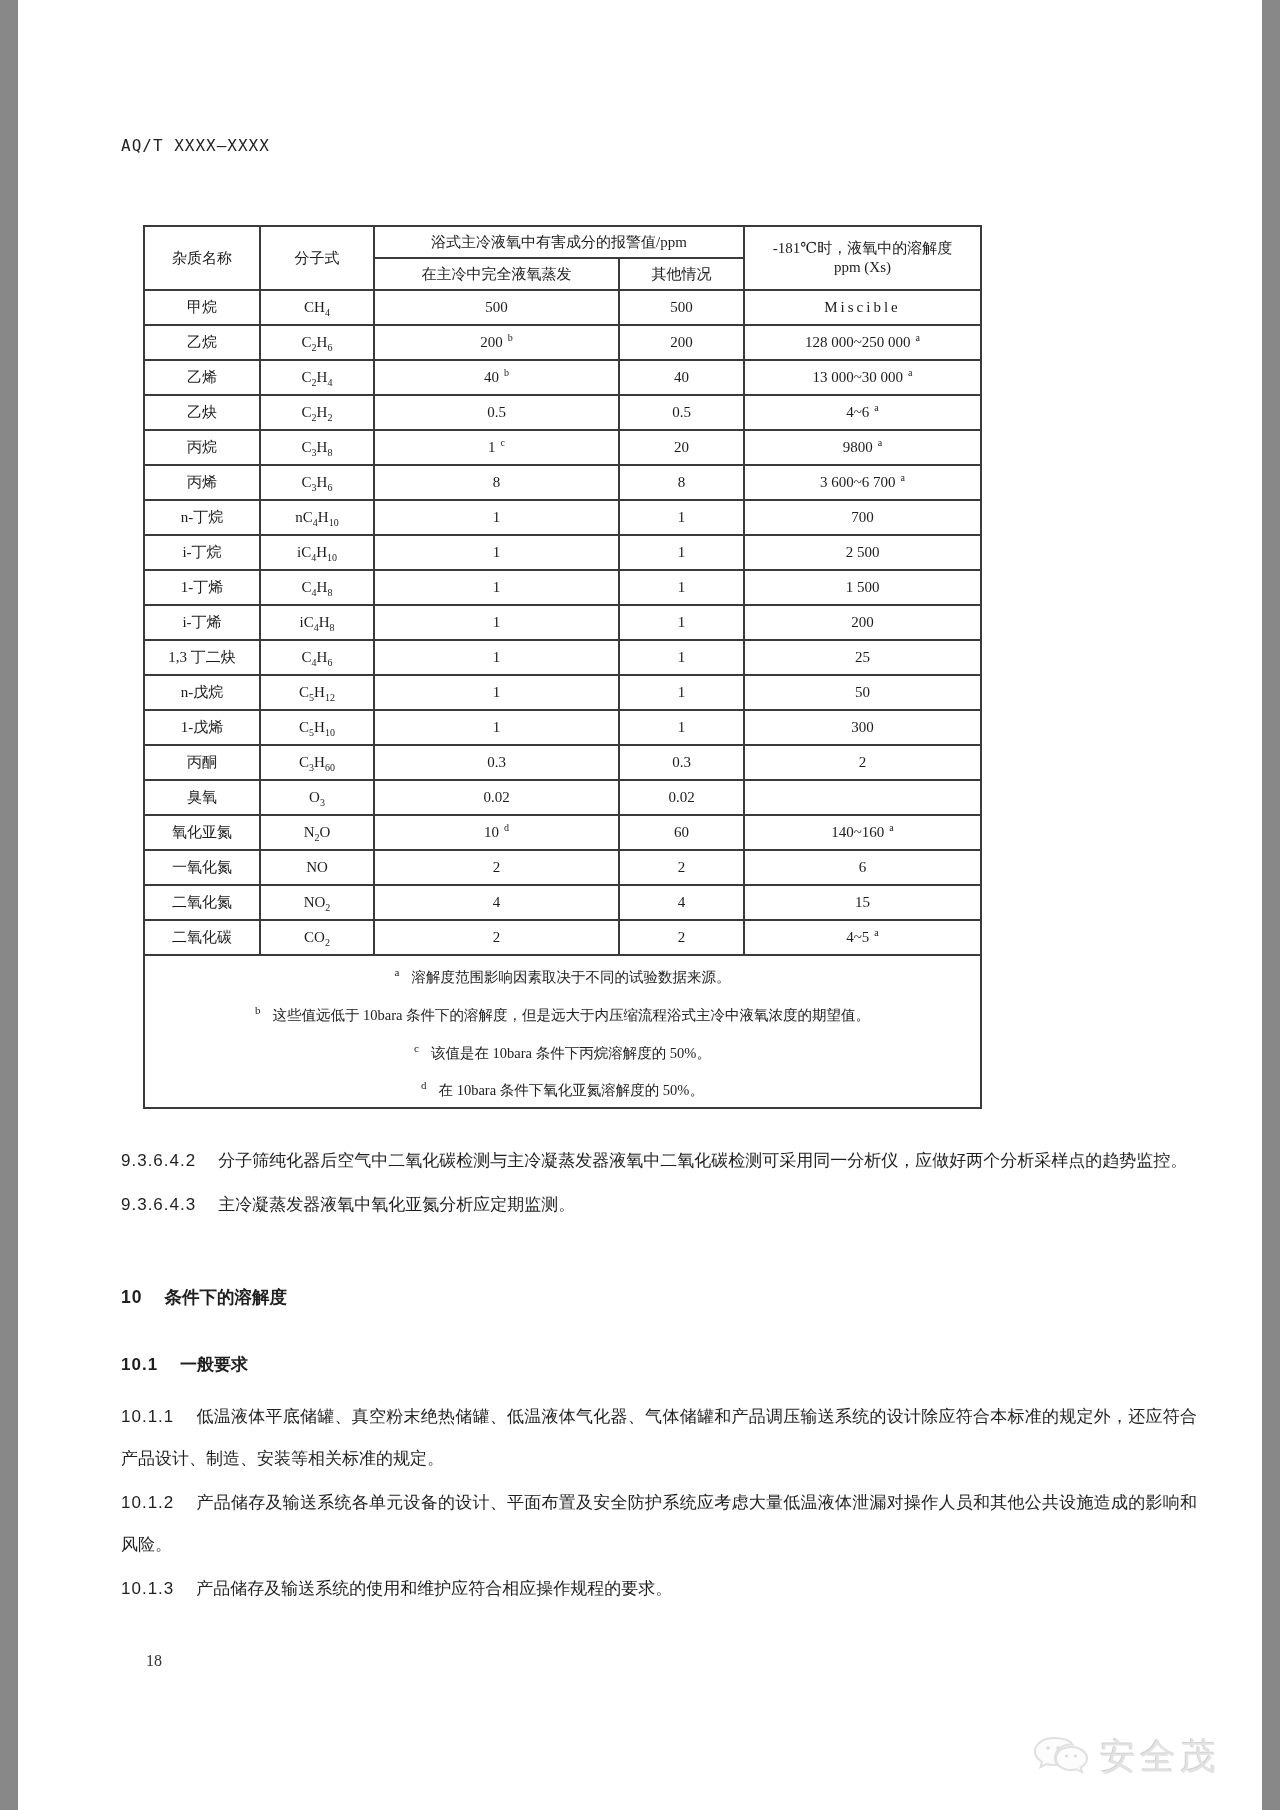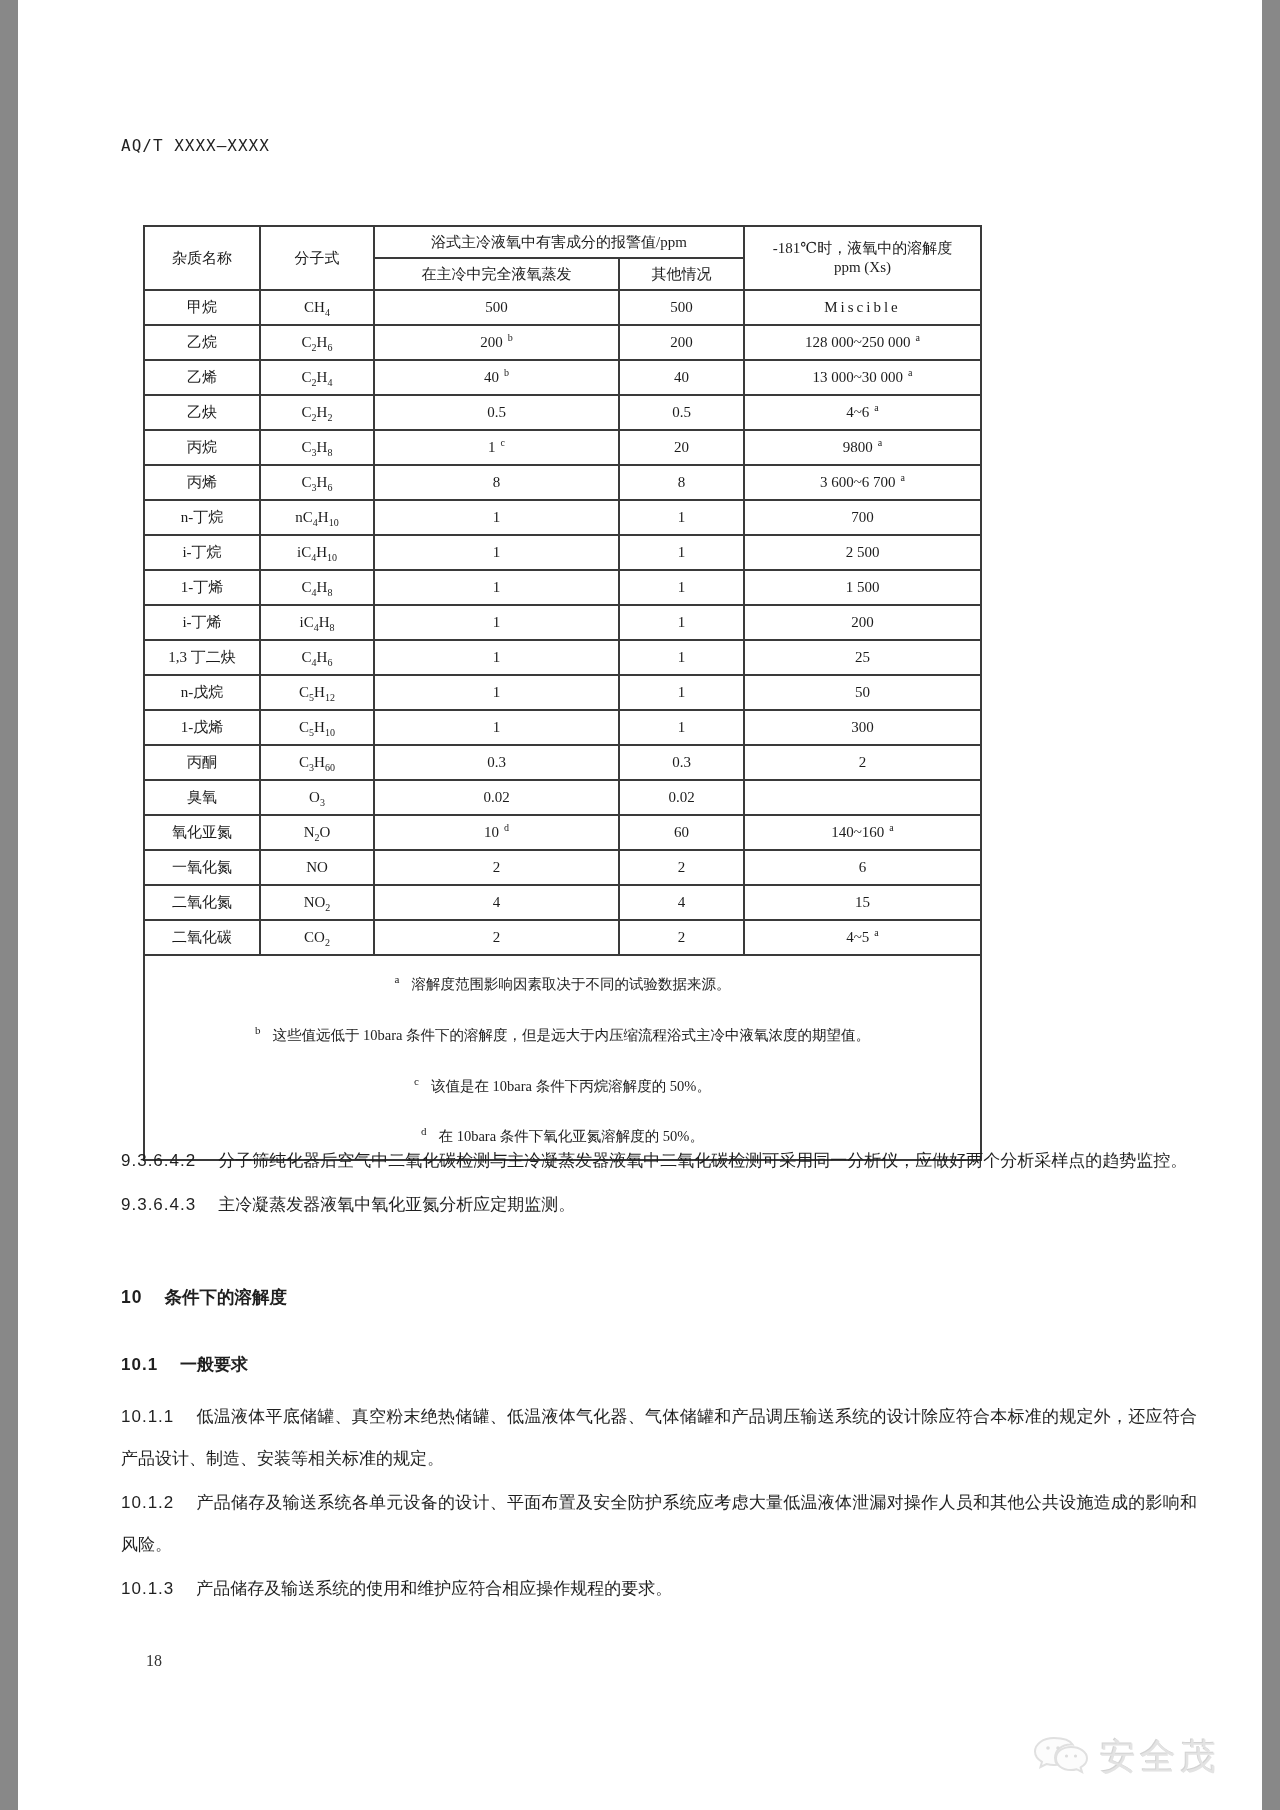--- a/index.html
+++ b/index.html
@@ -34,21 +34,21 @@
     padding:0 4px;text-align:center;vertical-align:middle;
     font-weight:normal;
   }
   table.t6 thead th{height:30px;line-height:1.25;}
   table.t6 tbody td{height:33px;}
   .hdr-two-line .l2{display:block;}
   sub.fsub{font-size:10px;line-height:0;}
   sup.mark{font-size:10px;line-height:0;margin-left:5px;vertical-align:super;}
   .miscible{letter-spacing:3px;}
   td.fn-cell{padding:8px 10px 10px 32px;text-align:left;height:auto;}
-  .fn{line-height:46px;font-size:14.5px;color:#222;}
+  .fn{line-height:33px;font-size:14.5px;color:#222;}
   .fn .fn-mark{font-size:11px;vertical-align:super;margin-right:12px;}
   .content{
     position:absolute;left:103px;top:1140px;width:1076px;
     font-size:17px;
   }
   .para{line-height:42px;margin:0 0 2px 0;text-align:justify;}
   .para .p-num{
     font-family:Liberation Sans, sans-serif;
     margin-right:22px;letter-spacing:1px;
   }

